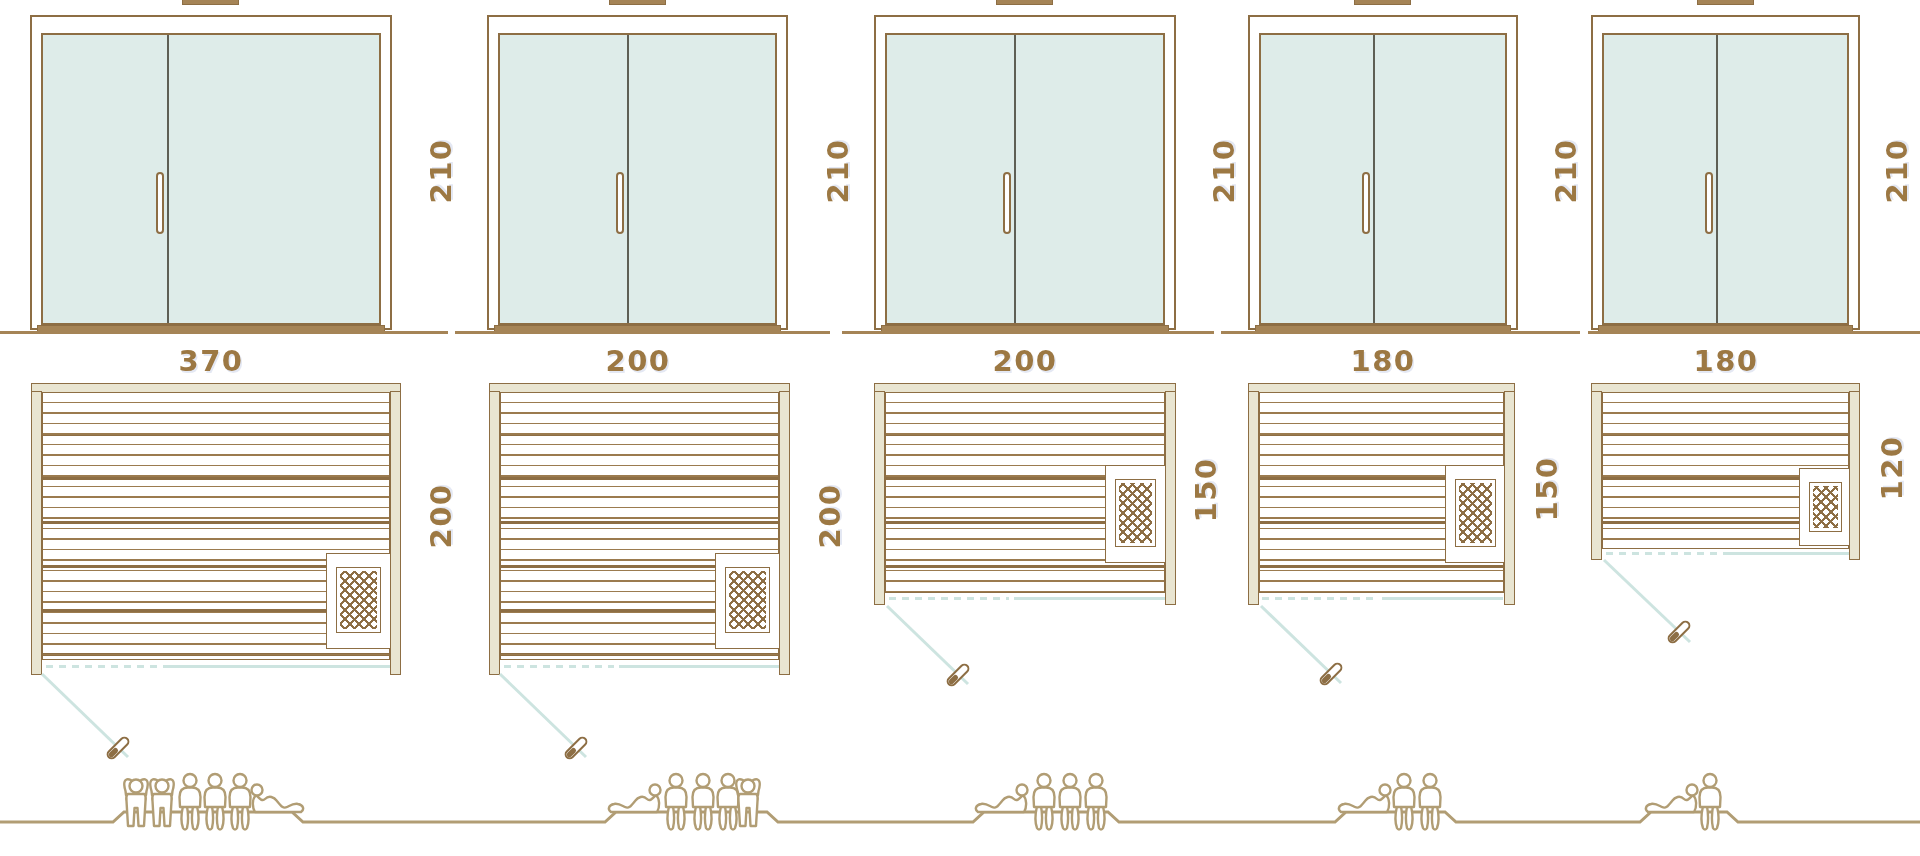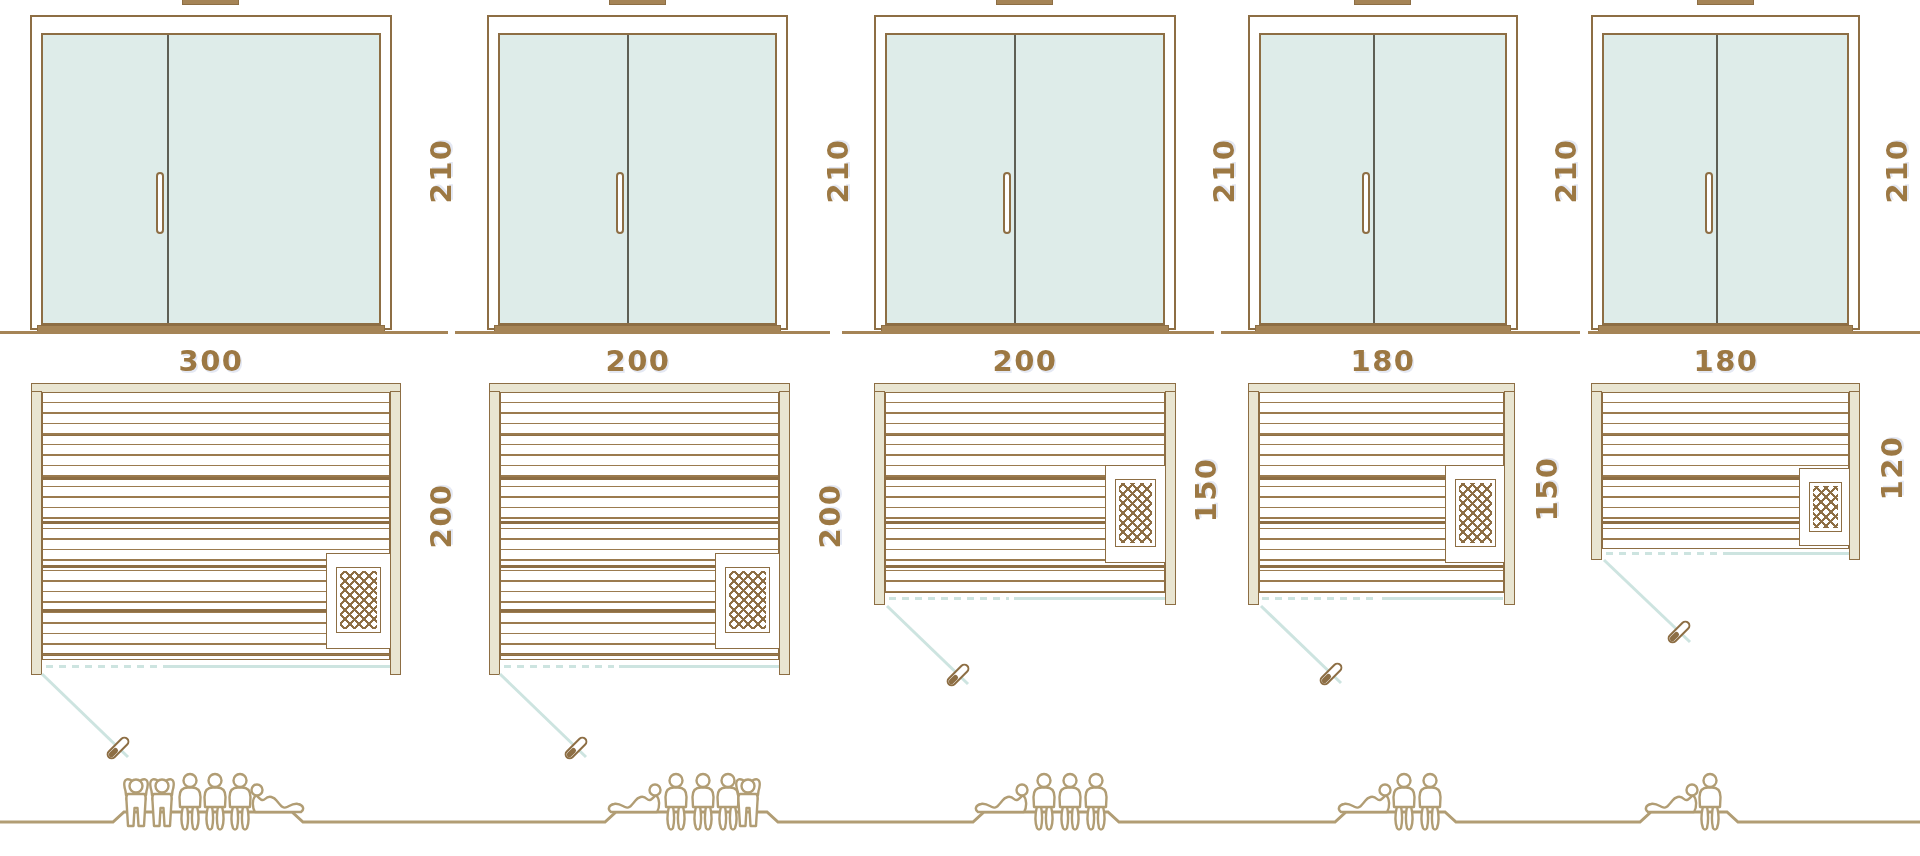--- a/index.html
+++ b/index.html
@@ -127,21 +127,21 @@
   <div class="unit u1">
     <div class="cap"></div>
     <div class="elev">
       <div class="glass">
         <div class="split"></div>
         <div class="handle"></div>
       </div>
       <div class="threshold"></div>
     </div>
     <div class="ground"></div>
-    <div class="dim dimw">300</div>
+    <div class="dim dimw">370</div>
     <div class="dim dimv dimh">210</div>
     <div class="band"></div>
     <div class="post postl"></div>
     <div class="post postr"></div>
     <div class="planks"></div>
     <div class="bench">
       <div class="heater"></div>
     </div>
     <div class="dash"></div>
     <div class="tline"></div>

